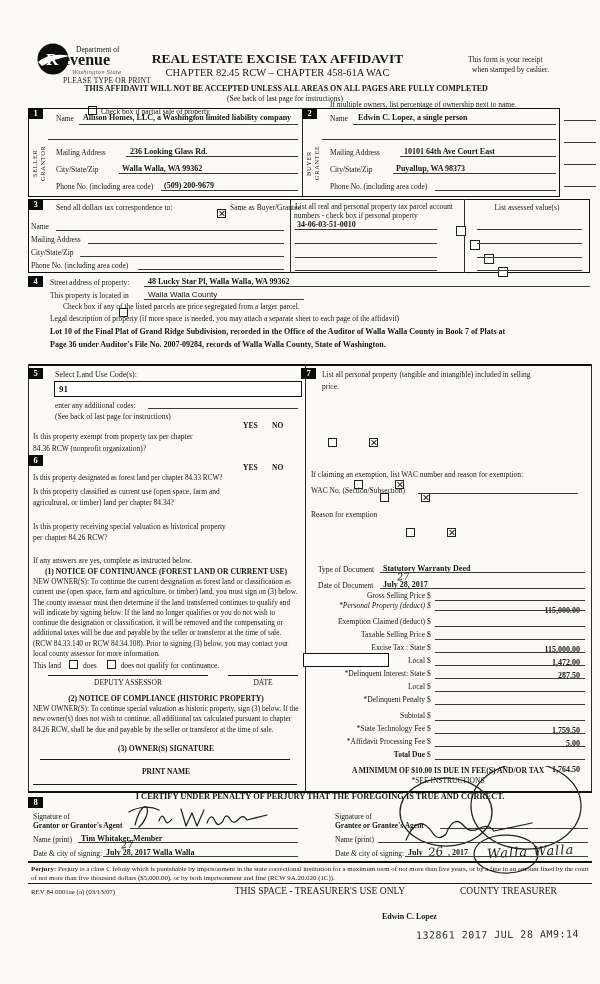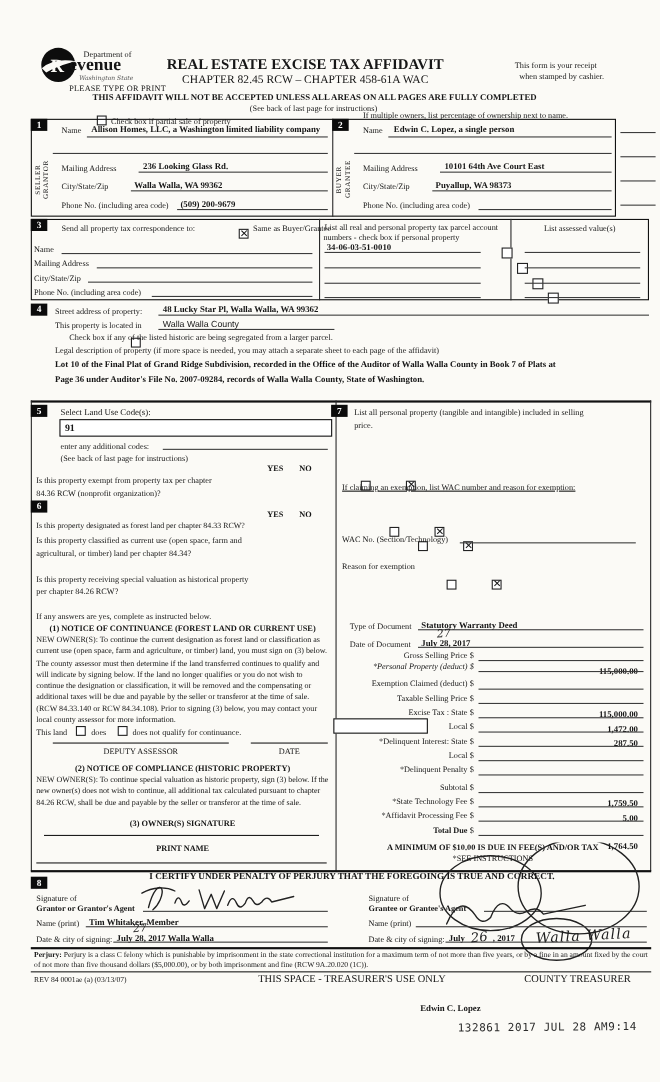--- a/index.html
+++ b/index.html
@@ -5,21 +5,21 @@
   * { margin:0; padding:0; box-sizing:border-box; }
   html,body { background:#e8e6e1; }
   .sheet {
     position:relative; width:600px; height:984px; margin:0 auto;
     background:#fbfaf6; color:#161616; overflow:hidden;
     font-family:"Liberation Serif", serif;
   }
   .abs { position:absolute; }
   .t6 { font-size:6.9px; } .t7 { font-size:7.5px; } .t8 { font-size:8px; }
   .t9 { font-size:9px; }
-  .b { font-weight:bold; } .ctr { text-align:center; } .rt { text-align:center; }
+  .b { font-weight:bold; } .ctr { text-align:center; } .rt { text-align:left; }
   .ul { border-bottom:1px solid #3c3c3c; }
   .hl { background:#1c1c1c; height:1px; }
   .hl2 { background:#111; height:2px; }
   .vl { background:#2a2a2a; width:1px; }
   .sq { background:#0b0b0b; color:#fff; width:15px; height:11px; font-size:8.5px;
         font-weight:bold; text-align:center; line-height:11px; }
   .cb { display:inline-block; width:9px; height:9px; border:1px solid #222;
         background:#fff; position:relative; vertical-align:-1px; }
   .cb.checked::after { content:"✕"; position:absolute; left:0; top:-1px; width:100%;
         text-align:center; font-size:9.5px; line-height:9px;
@@ -119,21 +119,21 @@
   <div class="abs ul" style="left:564px; top:134px; width:32px; height:9px;"></div>
   <div class="abs ul" style="left:564px; top:156px; width:32px; height:9px;"></div>
   <div class="abs ul" style="left:564px; top:178px; width:32px; height:9px;"></div>
 
   
   <div class="abs" style="left:28px; top:199px; width:562px; height:74px; border:1.5px solid #111;"></div>
   <div class="abs vl" style="left:290px; top:199px; height:74px;"></div>
   <div class="abs vl" style="left:464px; top:199px; height:74px;"></div>
   <div class="abs sq" style="left:28px; top:199px;">3</div>
 
-  <span class="abs t7" style="left:56px; top:203px;">Send all property tax correspondence to:</span>
+  <span class="abs t7" style="left:56px; top:203px;">Send all dollars tax correspondence to:</span>
   <span class="abs cb checked" style="left:217px; top:203px;"></span>
   <span class="abs t7" style="left:230px; top:203px;">Same as Buyer/Grantee</span>
 
   <span class="abs t7" style="left:31px; top:222px;">Name</span>
   <div class="abs ul" style="left:56px; top:222px; width:228px; height:9px;"></div>
   <span class="abs t7" style="left:31px; top:235px;">Mailing Address</span>
   <div class="abs ul" style="left:88px; top:235px; width:196px; height:9px;"></div>
   <span class="abs t7" style="left:31px; top:248px;">City/State/Zip</span>
   <div class="abs ul" style="left:80px; top:248px; width:204px; height:9px;"></div>
   <span class="abs t7" style="left:31px; top:261px;">Phone No. (including area code)</span>
@@ -160,21 +160,21 @@
 
   
   <div class="abs sq" style="left:28px; top:276px;">4</div>
   <span class="abs t7" style="left:50px; top:278px;">Street address of property:</span>
   <span class="abs t8 b" style="left:148px; top:277px;">48 Lucky Star Pl, Walla Walla, WA  99362</span>
   <div class="abs ul" style="left:144px; top:278px; width:446px; height:9px;"></div>
   <span class="abs t7" style="left:50px; top:291px;">This property is located in</span>
   <span class="abs t8 sans" style="left:148px; top:290px;">Walla Walla County</span>
   <div class="abs ul" style="left:144px; top:291px; width:160px; height:9px;"></div>
   <span class="abs cb" style="left:50px; top:302px;"></span>
-  <span class="abs t7" style="left:63px; top:302px;">Check box if any of the listed historic are being segregated from a larger parcel.</span>
+  <span class="abs t7" style="left:63px; top:302px;">Check box if any of the listed parcels are price segregated from a larger parcel.</span>
   <div class="abs t7" style="left:50px; top:314px;">Legal description of property (if more space is needed, you may attach a separate sheet to each page of the affidavit)</div>
   <div class="abs t8 b" style="left:50px; top:327px; width:540px;">Lot 10 of the Final Plat of Grand Ridge Subdivision, recorded in the Office of the Auditor of Walla Walla County in Book 7 of Plats at</div>
   <div class="abs t8 b" style="left:50px; top:340px; width:540px;">Page 36 under Auditor's File No. 2007-09284, records of Walla Walla County, State of Washington.</div>
 
   
   <div class="abs hl2" style="left:28px; top:364px; width:564px;"></div>
   <div class="abs vl" style="left:28px; top:364px; height:428px;"></div>
   <div class="abs vl" style="left:305px; top:364px; height:428px;"></div>
   <div class="abs vl" style="left:591px; top:364px; height:428px;"></div>
   <div class="abs hl2" style="left:28px; top:791px; width:564px;"></div>
@@ -236,22 +236,22 @@
   <div class="abs ctr b" style="left:30px; top:744px; width:272px; font-size:7.6px;">(3) OWNER(S) SIGNATURE</div>
   <div class="abs hl" style="left:40px; top:759px; width:250px;"></div>
   <div class="abs t7 ctr b" style="left:30px; top:767px; width:272px;">PRINT NAME</div>
   <div class="abs hl" style="left:33px; top:784px; width:264px;"></div>
 
   
   <div class="abs sq" style="left:301px; top:368px;">7</div>
   <div class="abs t7" style="left:322px; top:370px;">List all personal property (tangible and intangible) included in selling</div>
   <div class="abs t7" style="left:322px; top:382px;">price.</div>
 
-  <div class="abs t7" style="left:311px; top:438px;text-decoration:underline;">If claiming an exemption, list WAC number and reason for exemption:</div>
-  <span class="abs t7" style="left:311px; top:486px;">WAC No. (Section/Technology)</span>
+  <div class="abs t7" style="left:311px; top:470px;">If claiming an exemption, list WAC number and reason for exemption:</div>
+  <span class="abs t7" style="left:311px; top:486px;">WAC No. (Section/Subsection)</span>
   <div class="abs ul" style="left:418px; top:486px; width:160px; height:8px;"></div>
   <div class="abs t7" style="left:311px; top:510px;">Reason for exemption</div>
 
   <span class="abs t7" style="left:318px; top:565px;">Type of Document</span>
   <span class="abs t8 b" style="left:383px; top:564px;">Statutory Warranty Deed</span>
   <div class="abs ul" style="left:380px; top:565px; width:205px; height:8px;"></div>
   <span class="abs t7" style="left:318px; top:581px;">Date of Document</span>
   <span class="abs t8 b" style="left:383px; top:580px;">July 28, 2017</span>
   <span class="abs hand" style="left:397px; top:571px; font-size:10px; transform:rotate(-4deg);">27</span>
   <div class="abs ul" style="left:380px; top:581px; width:205px; height:8px;"></div>

